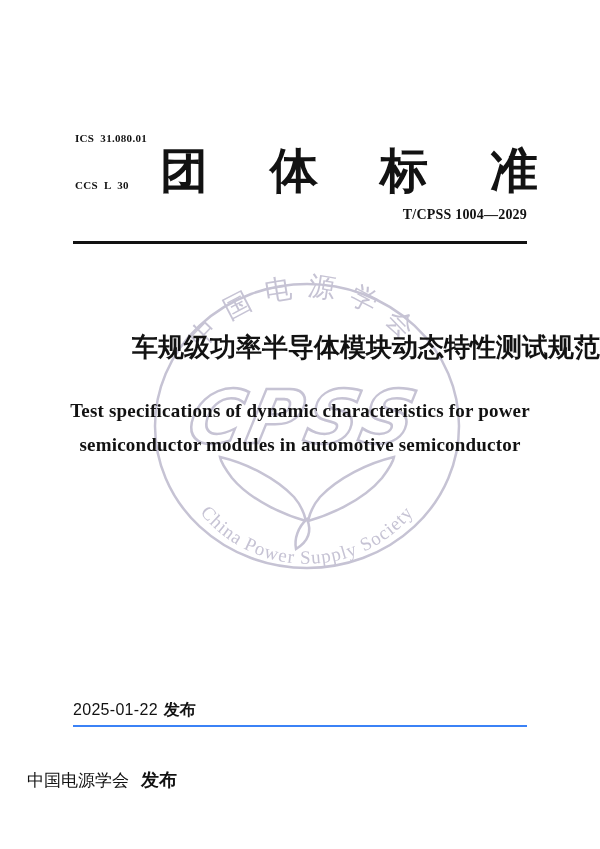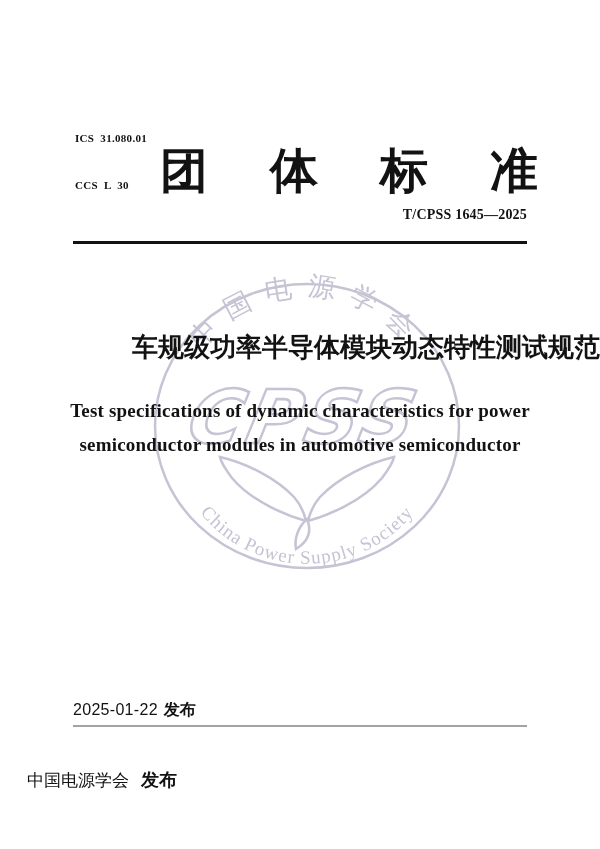--- a/index.html
+++ b/index.html
@@ -103,21 +103,21 @@
     position: absolute;
     top: 700px;
     left: 73px;
     right: 73px;
     display: flex;
     justify-content: space-between;
     align-items: baseline;
     font-family: "Liberation Sans", sans-serif;
     font-size: 16px;
     padding-bottom: 4px;
-    border-bottom: 2px solid #a3a3a3;
+    border-bottom: 2px solid #3b82f6;
     white-space: nowrap;
   }
   .dates-row .date-num { letter-spacing: 0.3px; }
   .dates-row .date-label { font-weight: 700; margin-left: 6px; font-size: 16px; }
 
   .publisher-line {
     position: absolute;
     top: 768px;
     left: 0;
     width: 100%;
@@ -163,21 +163,21 @@
 
   <div class="content-layer">
 
     <div class="ics-block">
       <div>ICS  31.080.01</div>
       <div>CCS  L  30</div>
     </div>
 
     <div class="doc-type">团体标准</div>
 
-    <div class="std-number">T/CPSS 1645—2025</div>
+    <div class="std-number">T/CPSS 1004—2029</div>
 
     <div class="rule-top"></div>
 
     <div class="title-zh">车规级功率半导体模块动态特性测试规范</div>
 
     <div class="title-en">
       <div>Test specifications of dynamic characteristics for power</div>
       <div>semiconductor modules in automotive semiconductor</div>
     </div>
 

